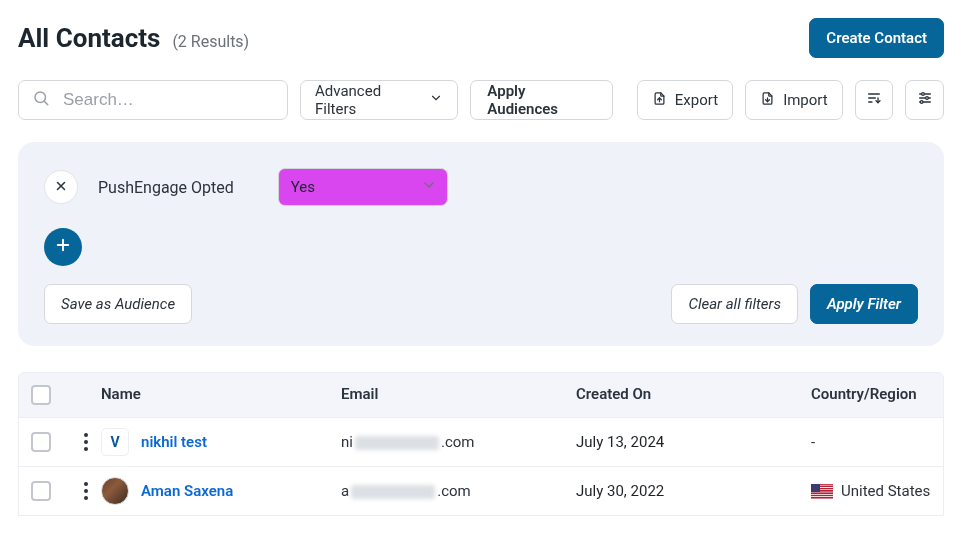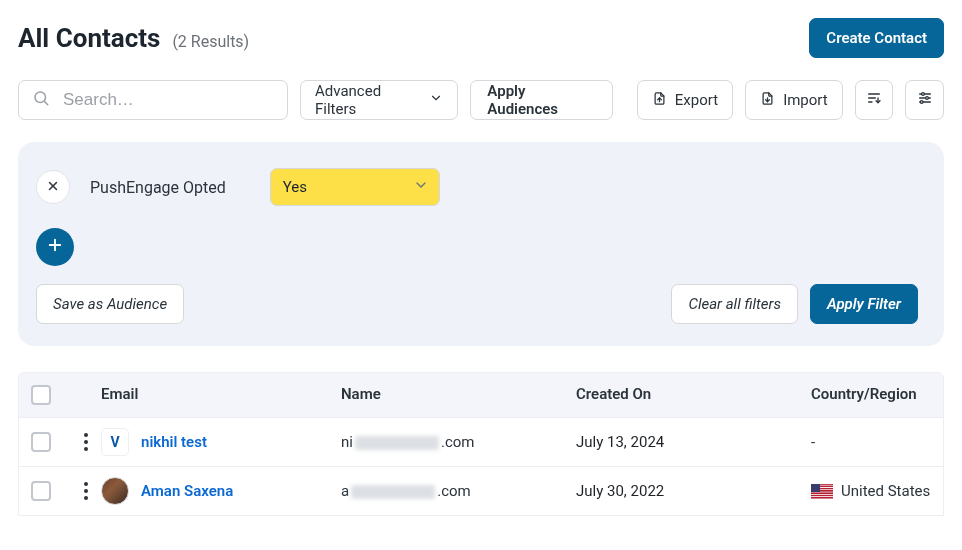--- a/index.html
+++ b/index.html
@@ -53,33 +53,33 @@
     height: 40px; padding: 0 14px; font-size: 15px;
   }
   .icon-only-btn {
     height: 40px; width: 40px; padding: 0; justify-content: center;
   }
 
   .filter-panel {
     margin-top: 22px;
     background: #f0f2fa;
     border-radius: 16px;
-    padding: 26px 26px 22px 18px;
+    padding: 26px 26px 22px 26px;
     text-align: right;
   }
   .filter-row { display: flex; align-items: center; gap: 20px; }
   .remove-circle {
     width: 34px; height: 34px; border-radius: 50%;
     background: #fff; border: 1px solid #e2e4ea;
     display: flex; align-items: center; justify-content: center;
     color: #2b333b; cursor: pointer; flex: 0 0 auto;
   }
   .filter-label { font-size: 16px; color: #2b333b; }
   .select-wrap {
-    position: relative; background: #fde047; border: 1px solid #d5d7da;
+    position: relative; background: #d946ef; border: 1px solid #d5d7da;
     border-radius: 7px; height: 38px; width: 170px;
     display: flex; align-items: center; padding: 0 36px 0 12px;
     cursor: pointer; margin-left: 24px;
   }
   .select-value { font-size: 15px; color: #1d262f; }
   .chev {
     position: absolute; right: 10px; top: 50%; transform: translateY(-50%);
     color: #6b7177;
   }
   .add-circle {
@@ -279,22 +279,22 @@
         <span>Apply Filter</span>
       </div>
     </div>
   </div>
 
   <div class="table">
     <div class="thead">
       <div class="th-check">
         <div class="checkbox"></div>
       </div>
+      <div>Name</div>
       <div>Email</div>
-      <div>Name</div>
       <div>Created On</div>
       <div>Country/Region</div>
     </div>
 
     <div class="trow">
       <div>
           <div class="checkbox"></div>
         </div>
       <div class="kebab">
           <span></span>

